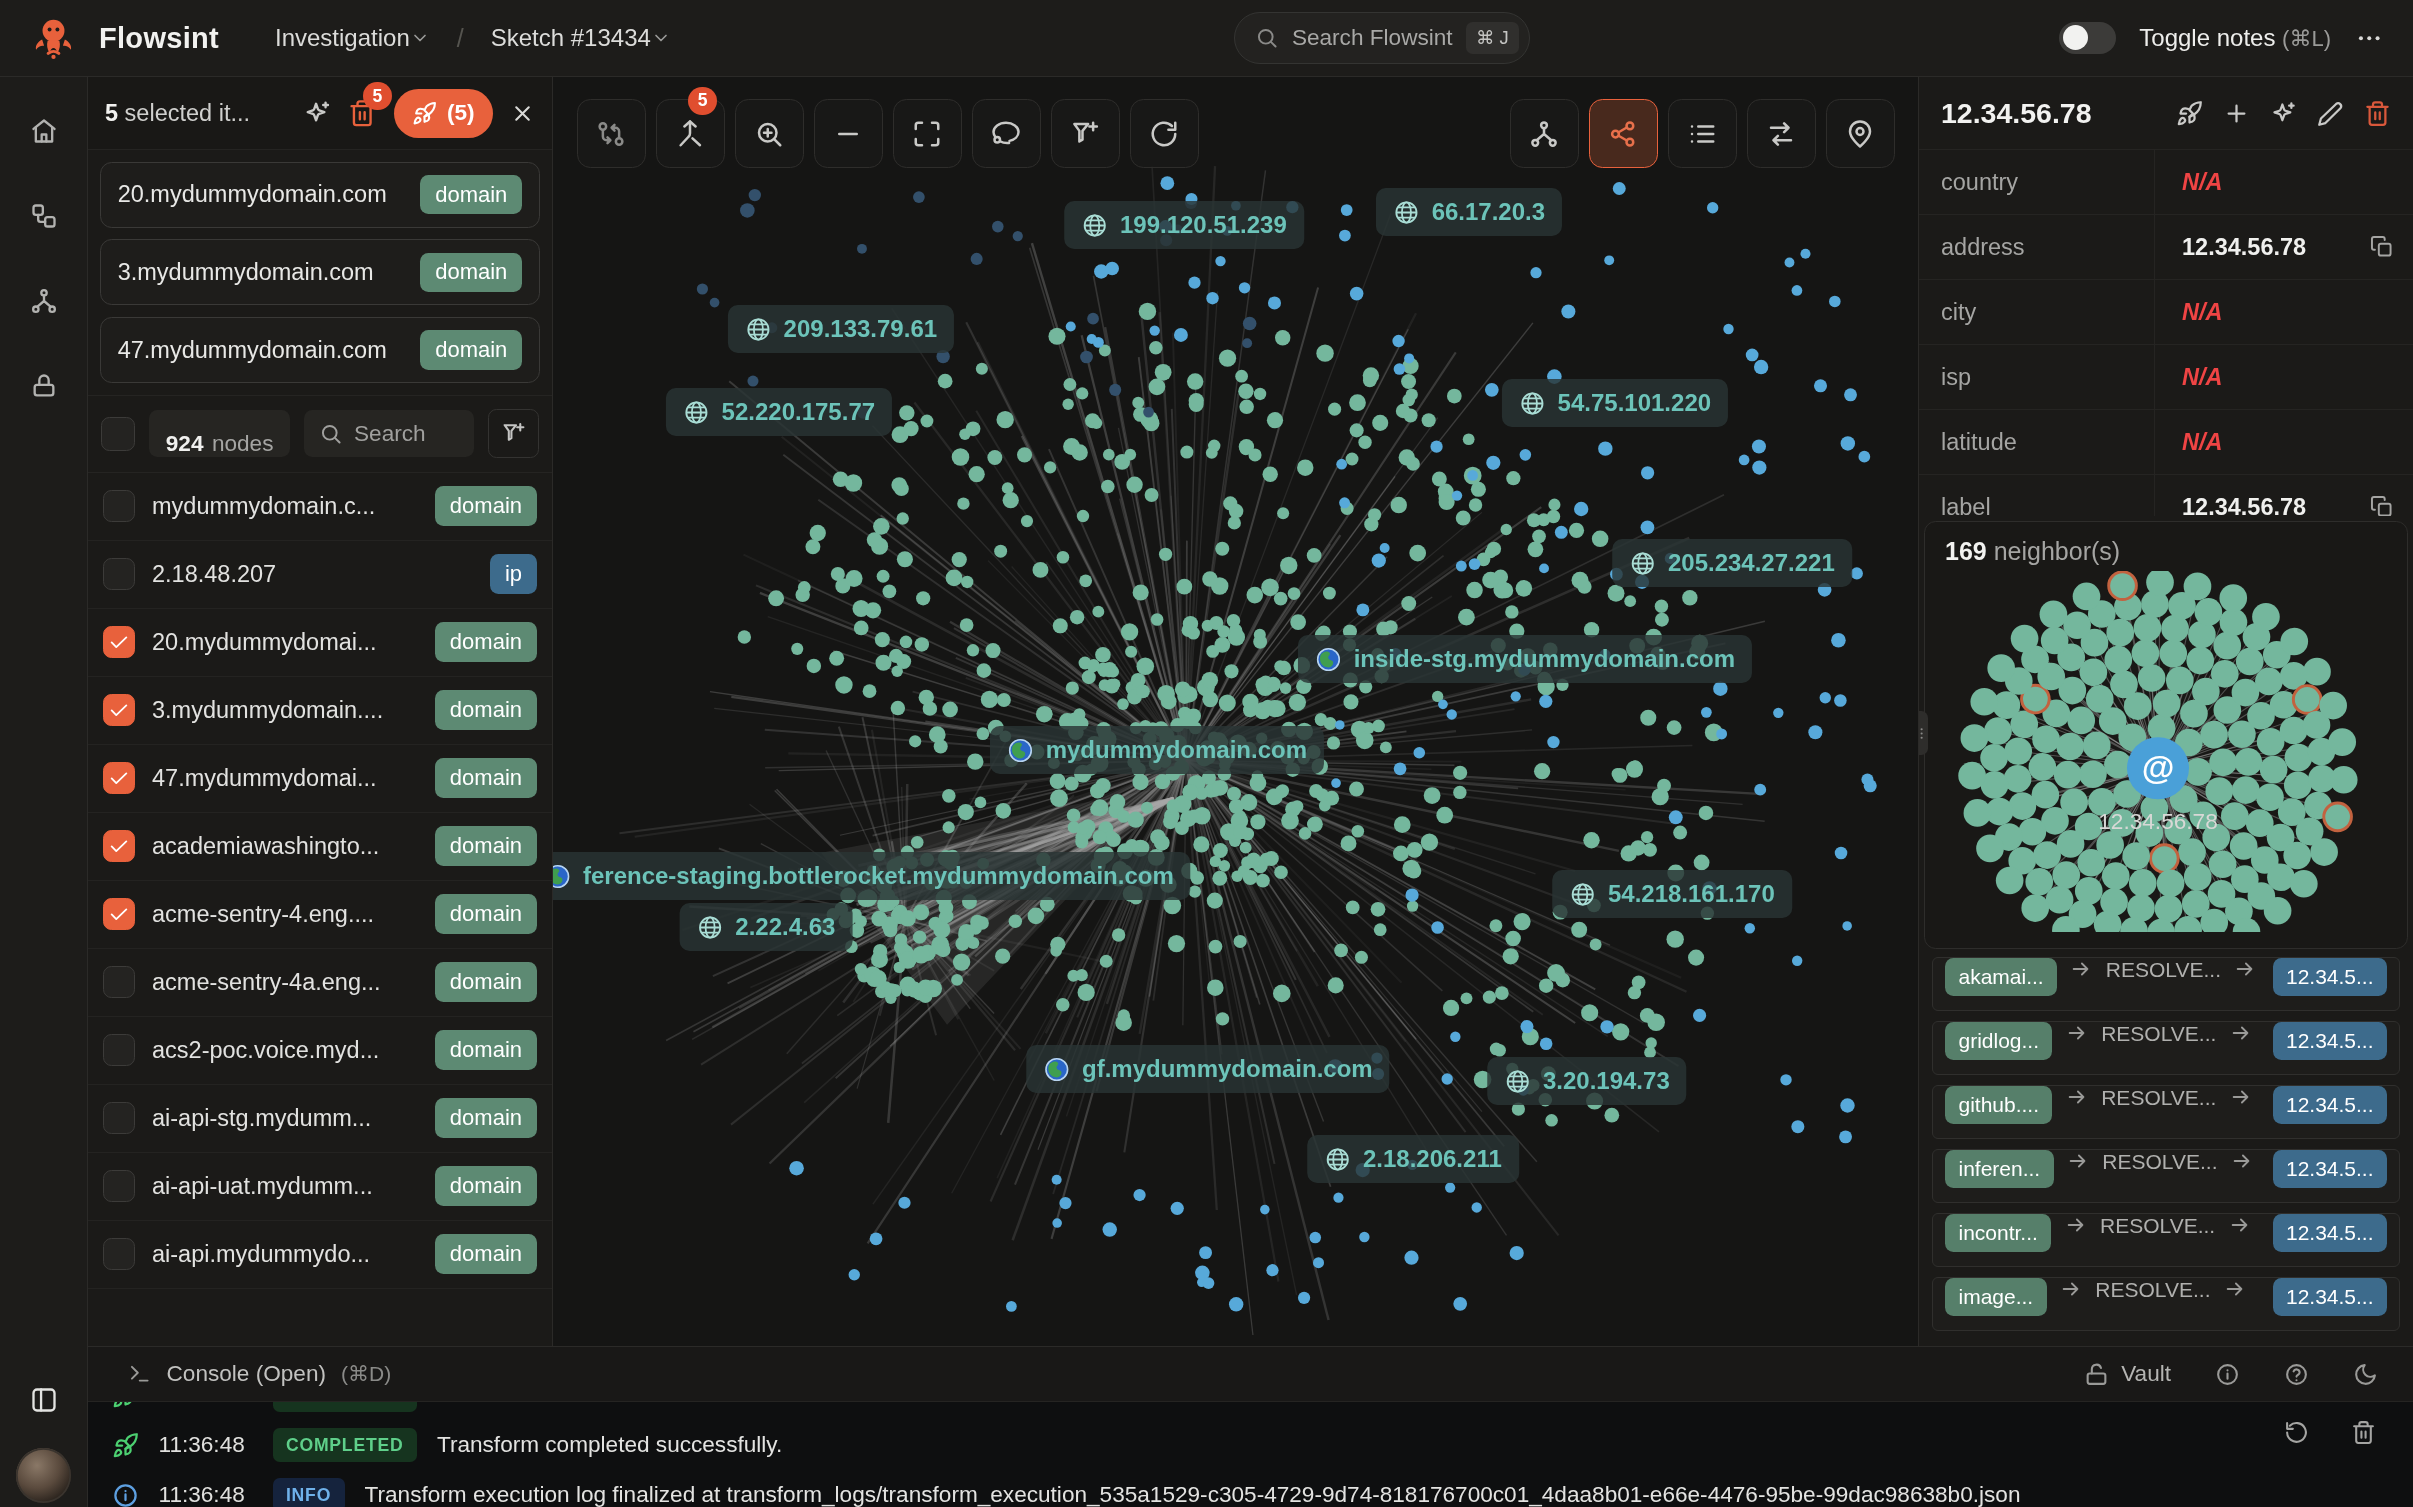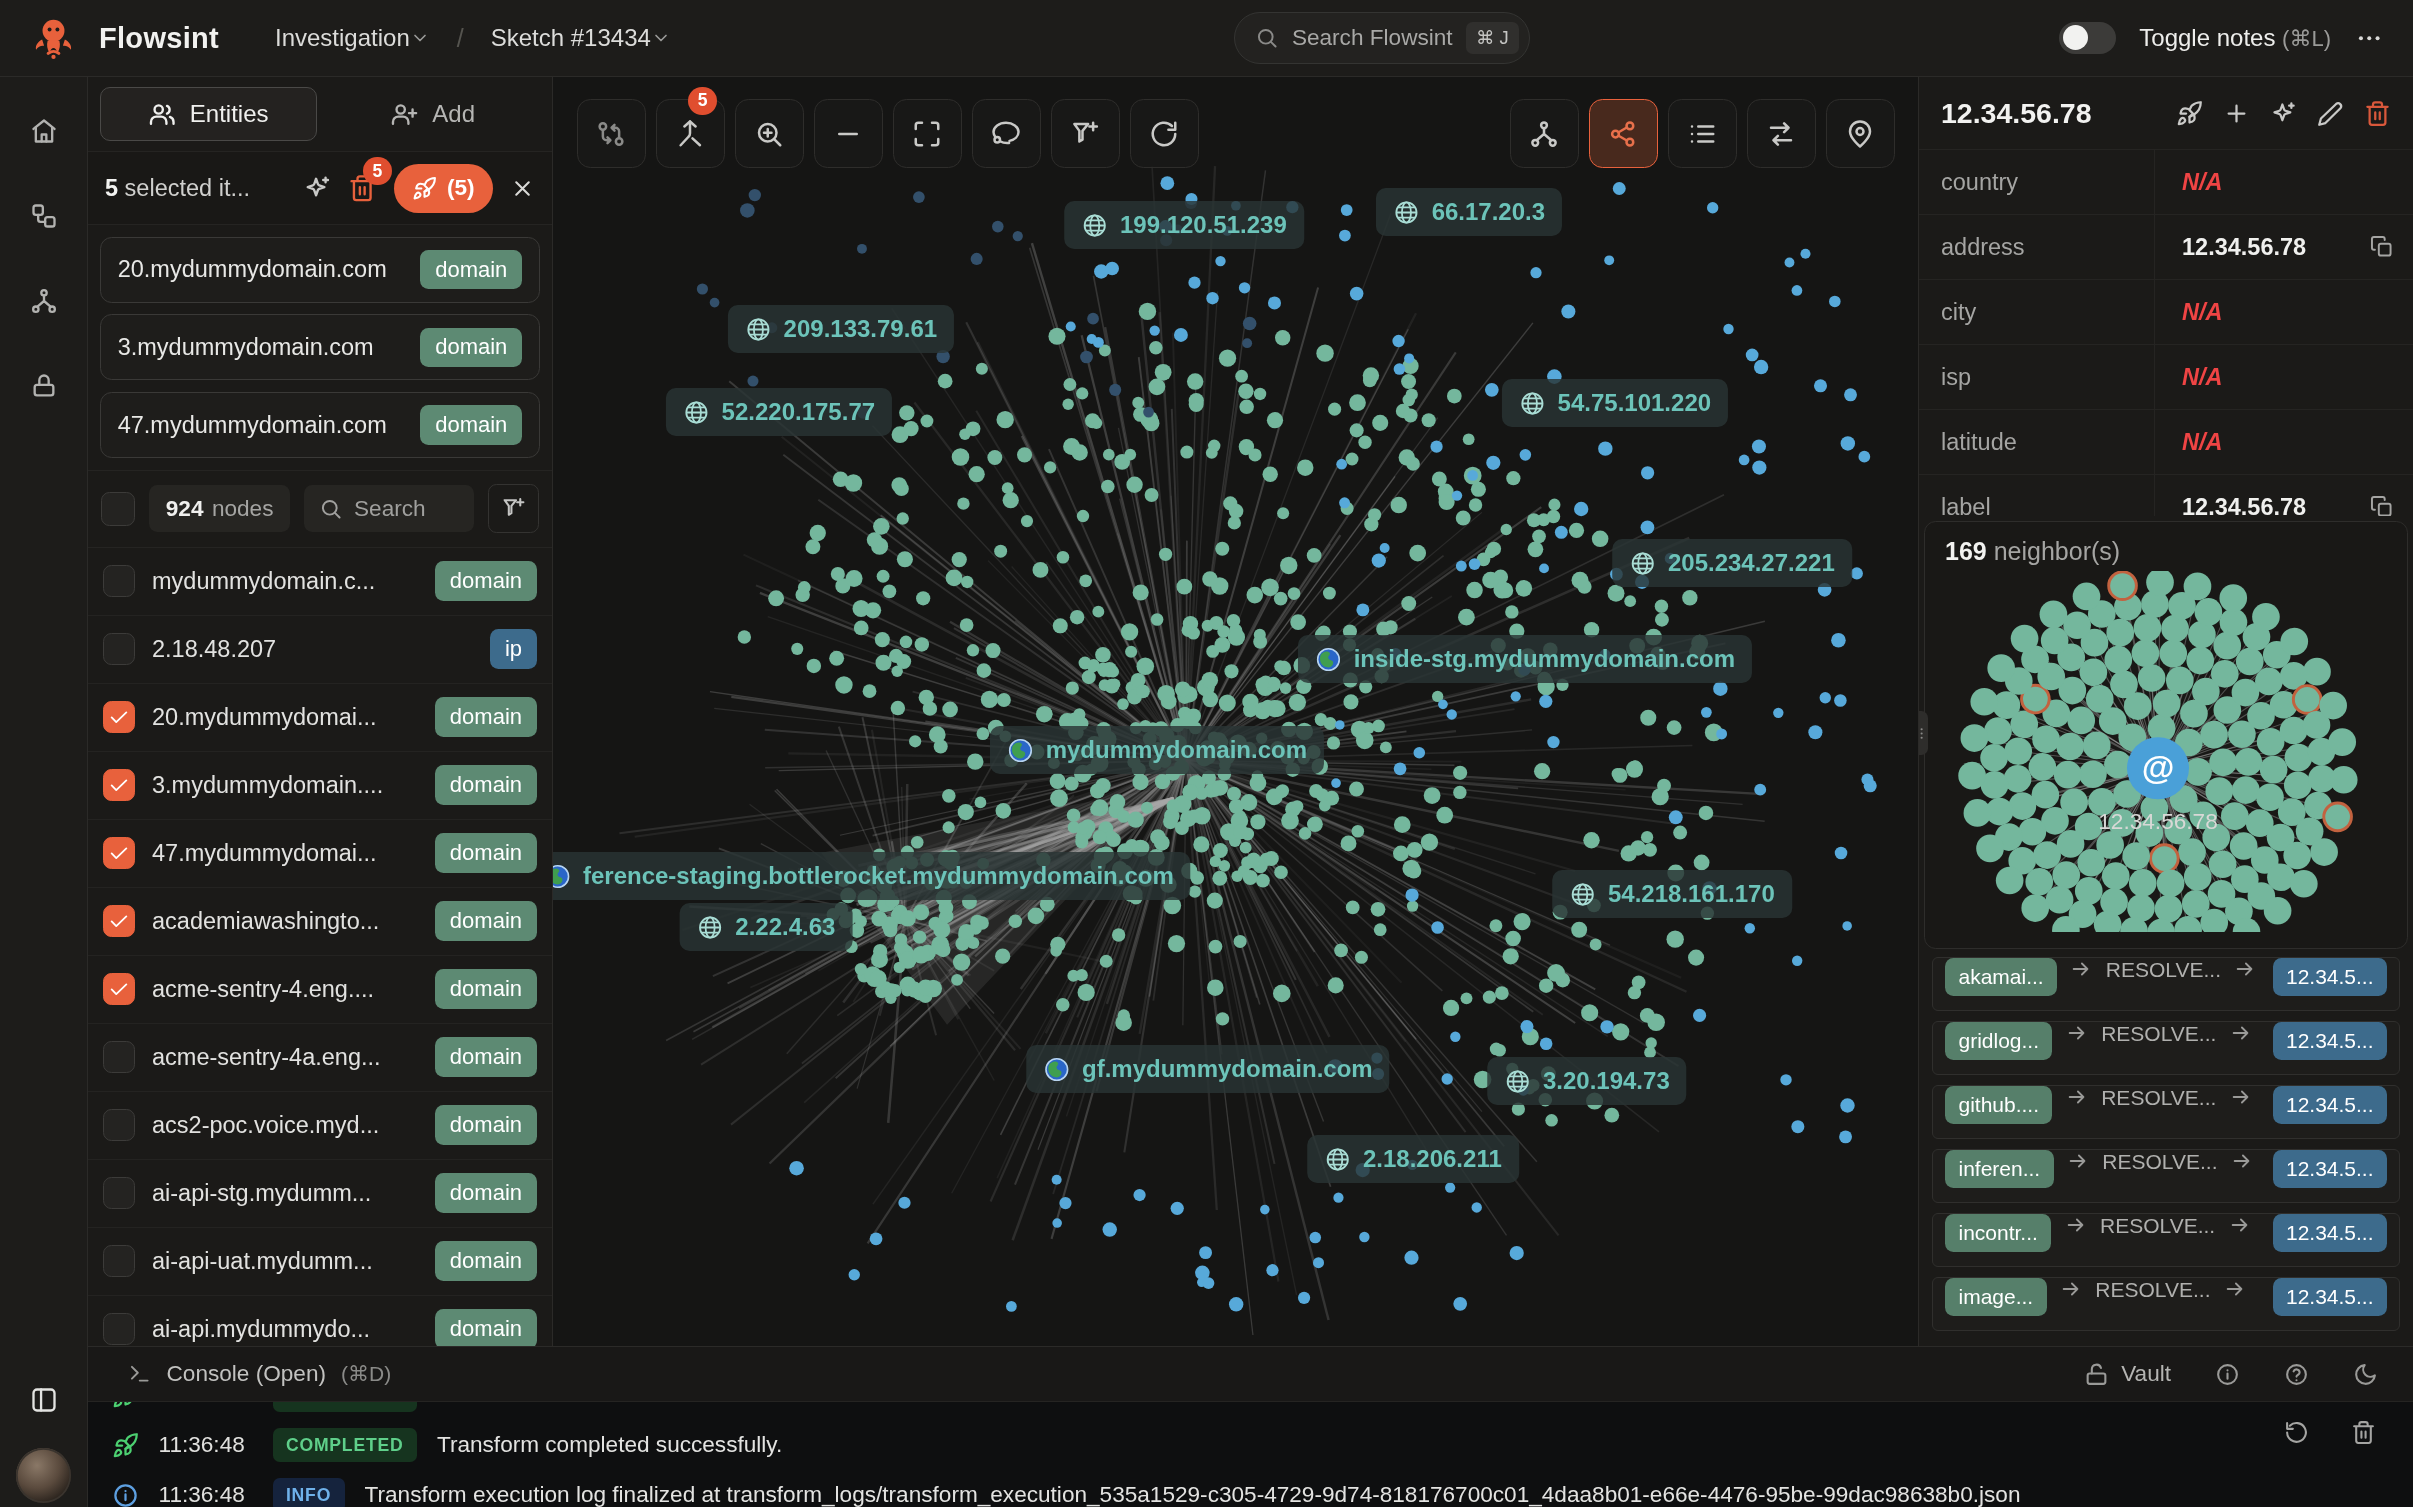--- a/index.html
+++ b/index.html
@@ -71,21 +71,21 @@
   .chip-name{flex:1;white-space:nowrap;overflow:hidden}
   .badge{border-radius:8.4px;padding:6.7px 15px;font-size:22px;color:#fff;white-space:nowrap}
   .badge.domain{background:#5d8a73}
   .badge.ip{background:#3d6b8c}
   .nodesbar{display:flex;align-items:center;gap:13.4px;padding:13.4px;border-bottom:0.8px solid #252422}
   .cb{width:34px;height:34px;border-radius:8.4px;border:1.7px solid #3c3b39;background:#242321;
       box-sizing:border-box;flex:none}
   .cb.checked{background:#e8613c;border-color:#e8613c;display:flex;align-items:center;
               justify-content:center;color:#fff}
   .cb.checked svg{width:22px;height:22px}
-  .count-pill{background:#262522;border-radius:8.4px;height:47px;display:flex;align-items:center;
+  .count-pill{background:#262522;border-radius:8.4px;height:47px;display:flex;align-items:flex-end;
               gap:8.4px;padding:0 17px;font-size:22.6px;color:#a5a5a3;white-space:nowrap}
   .count-pill b{color:#f0f0ee}
   .search-pill{flex:1;background:#262522;border-radius:8.4px;height:47px;display:flex;
                align-items:center;gap:11.7px;padding:0 15px;font-size:22.6px;color:#a0a09e;
                overflow:hidden;white-space:nowrap}
   .search-pill .ic{width:23.5px;height:23.5px;flex:none}
   .filter-btn{width:49px;height:47px;border:0.8px solid #343331;border-radius:8.4px;display:flex;
               align-items:center;justify-content:center;color:#c5c5c3;flex:none}
   .filter-btn .ic{width:25px;height:25px}
   .rows{flex:1;overflow:hidden}
@@ -276,43 +276,20 @@
             <rect x="3" y="3" width="18" height="18" rx="3"></rect>
             <path d="M9.5 3v18"></path>
           </svg>
         </span>
       </span>
     <span class="avatar"></span>
   </div>
 </div>
 
 <div class="sidebar">
-  <div class="tabs">
-    <div class="tab active">
-      <span class="ic">
-          <svg viewBox="0 0 24 24" fill="none" stroke="currentColor" stroke-width="2" stroke-linecap="round" stroke-linejoin="round">
-            <circle cx="9" cy="8" r="3.5"></circle>
-            <path d="M2.5 20v-1.5A4.5 4.5 0 0 1 7 14h4a4.5 4.5 0 0 1 4.5 4.5V20"></path>
-            <path d="M16 5a3.5 3.5 0 0 1 0 6.5"></path>
-            <path d="M21.5 20v-1.5a4.5 4.5 0 0 0-3-4.2"></path>
-          </svg>
-        </span>
-      <span>Entities</span>
-    </div>
-    <div class="tab">
-      <span class="ic">
-          <svg viewBox="0 0 24 24" fill="none" stroke="currentColor" stroke-width="2" stroke-linecap="round" stroke-linejoin="round">
-            <circle cx="9" cy="8" r="3.5"></circle>
-            <path d="M2.5 20v-1.5A4.5 4.5 0 0 1 7 14h4a4.5 4.5 0 0 1 4.5 4.5V20"></path>
-            <path d="M19 8v6M16 11h6"></path>
-          </svg>
-        </span>
-      <span>Add</span>
-    </div>
-  </div>
   <div class="selbar">
     <span class="selbar-label"><b>5</b> <span>selected it...</span></span>
     <span class="selic ic">
         <svg viewBox="0 0 24 24" fill="none" stroke="currentColor" stroke-width="2" stroke-linecap="round" stroke-linejoin="round">
           <path d="M11 4l1.5 4.3a2 2 0 0 0 1.2 1.2L18 11l-4.3 1.5a2 2 0 0 0-1.2 1.2L11 18l-1.5-4.3a2 2 0 0 0-1.2-1.2L4 11l4.3-1.5a2 2 0 0 0 1.2-1.2z"></path>
           <path d="M19 3v4M21 5h-4"></path>
         </svg>
       </span>
     <span class="trash-wrap">
       <span class="ic"><svg viewBox="0 0 24 24" fill="none" stroke="currentColor" stroke-width="2" stroke-linecap="round" stroke-linejoin="round">

